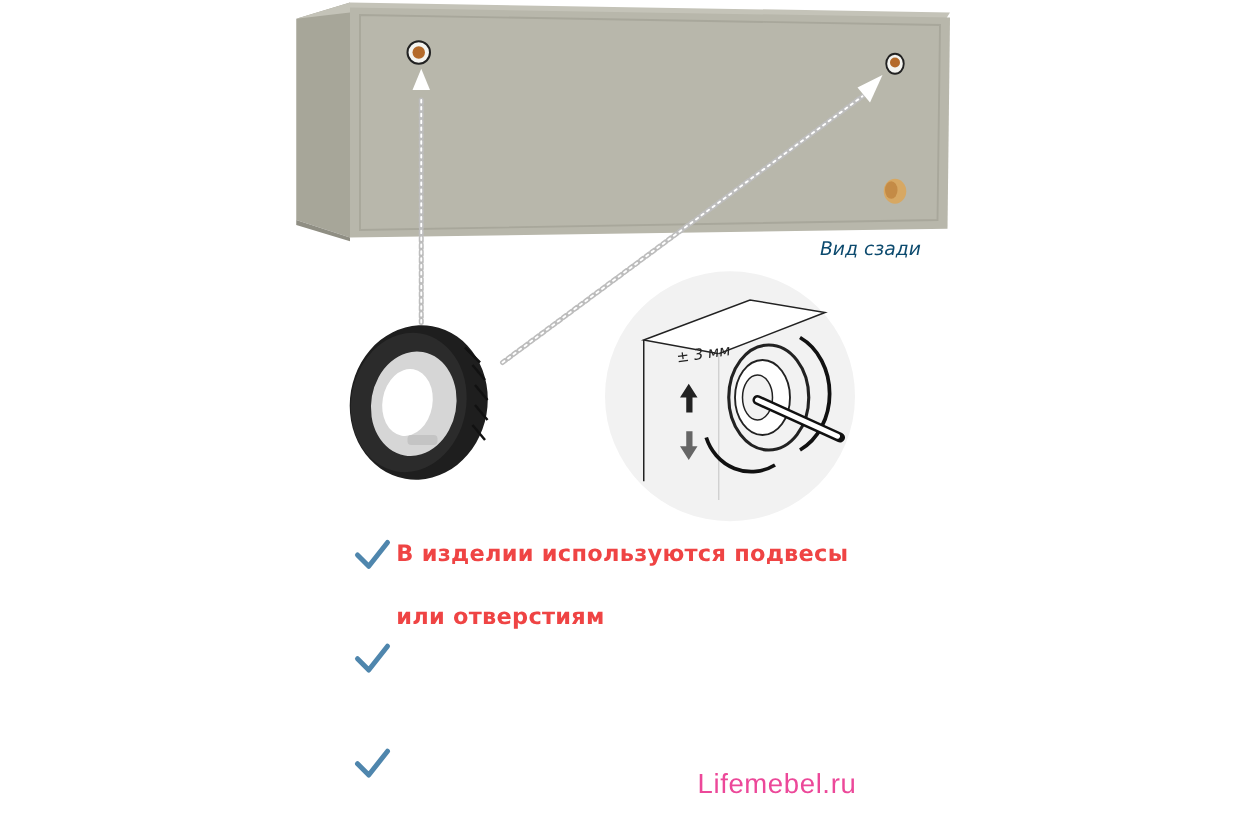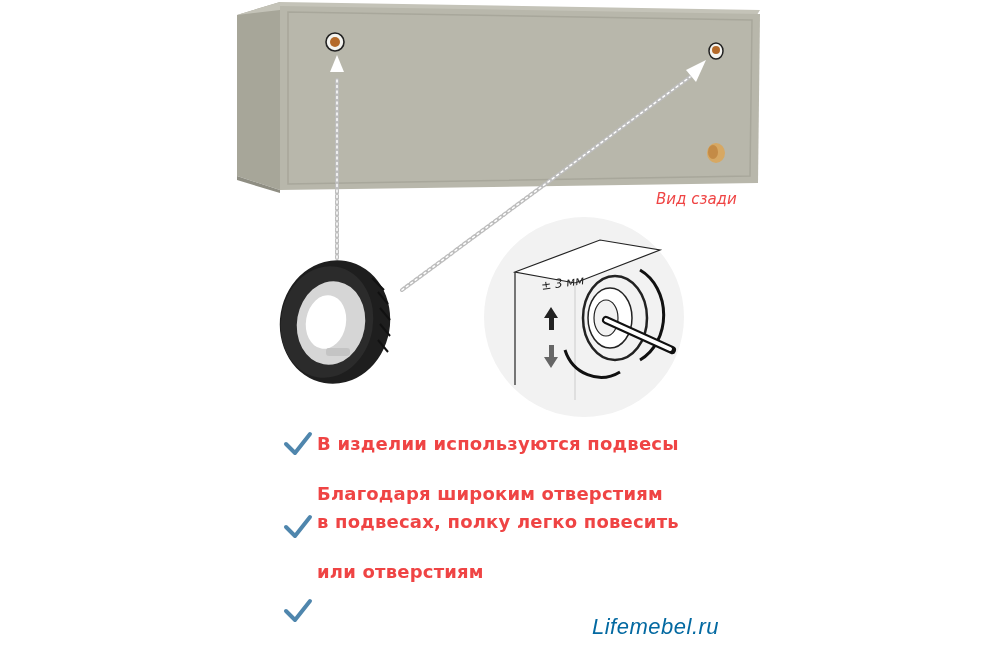--- a/index.html
+++ b/index.html
@@ -3,28 +3,28 @@
   <meta charset="utf-8">
   <style>
     html, body { margin: 0; padding: 0; }
     body {
       width: 997px; height: 660px; background: #ffffff; position: relative; overflow: hidden;
       font-family: "DejaVu Sans", sans-serif;
     }
     .scene { position: absolute; left: 0; top: 0; width: 997px; height: 660px; }
     .caption {
       position: absolute; left: 656px; top: 190px; font-size: 15px; font-style: italic;
-      color: #ef4444; font-family: "DejaVu Sans", sans-serif;
+      color: #0c4a6e; font-family: "DejaVu Sans", sans-serif;
     }
     .features { position: absolute; left: 285px; top: 430px; width: 480px; }
     .feature { position: relative; padding-left: 42px; margin-bottom: 22px; }
     .feature .line { display: block; font-size: 18px; font-weight: bold; color: #ef4444; line-height: 28px; letter-spacing: 0.2px; }
     .watermark {
-      position: absolute; left: 592px; top: 614px; font-size: 22px; color: #0369a1;
-      font-family: "Liberation Sans", sans-serif; letter-spacing: 0.5px; font-style: italic;
+      position: absolute; left: 558px; top: 614px; font-size: 22px; color: #ec4899;
+      font-family: "Liberation Sans", sans-serif; letter-spacing: 0.5px;
     }
     .mm-label {
       position: absolute; left: 541px; top: 276px; font-size: 12px; font-style: italic; color: #222;
       transform: rotate(-8deg); font-family: "DejaVu Sans", sans-serif;
     }
   </style>
 </head>
 <body>
 
 <svg class="scene" viewBox="0 0 997 660" xmlns="http://www.w3.org/2000/svg">
@@ -107,21 +107,17 @@
 </svg>
 
 <div class="mm-label">± 3 мм</div>
 <div class="caption">Вид сзади</div>
 
 <div class="features">
   <div class="feature" style="padding-left:32px;">
     <span class="line">В изделии используются подвесы</span>
   </div>
   <div class="feature" style="padding-left:32px;">
-    <span class="line">Благодаря широким отверстиям</span>
-    <span class="line">в подвесах, полку легко повесить</span>
-  </div>
-  <div class="feature" style="padding-left:32px;">
     <span class="line">или отверстиям</span>
   </div>
 </div>
 
 <div class="watermark">Lifemebel.ru</div>
 
 </body></html>

